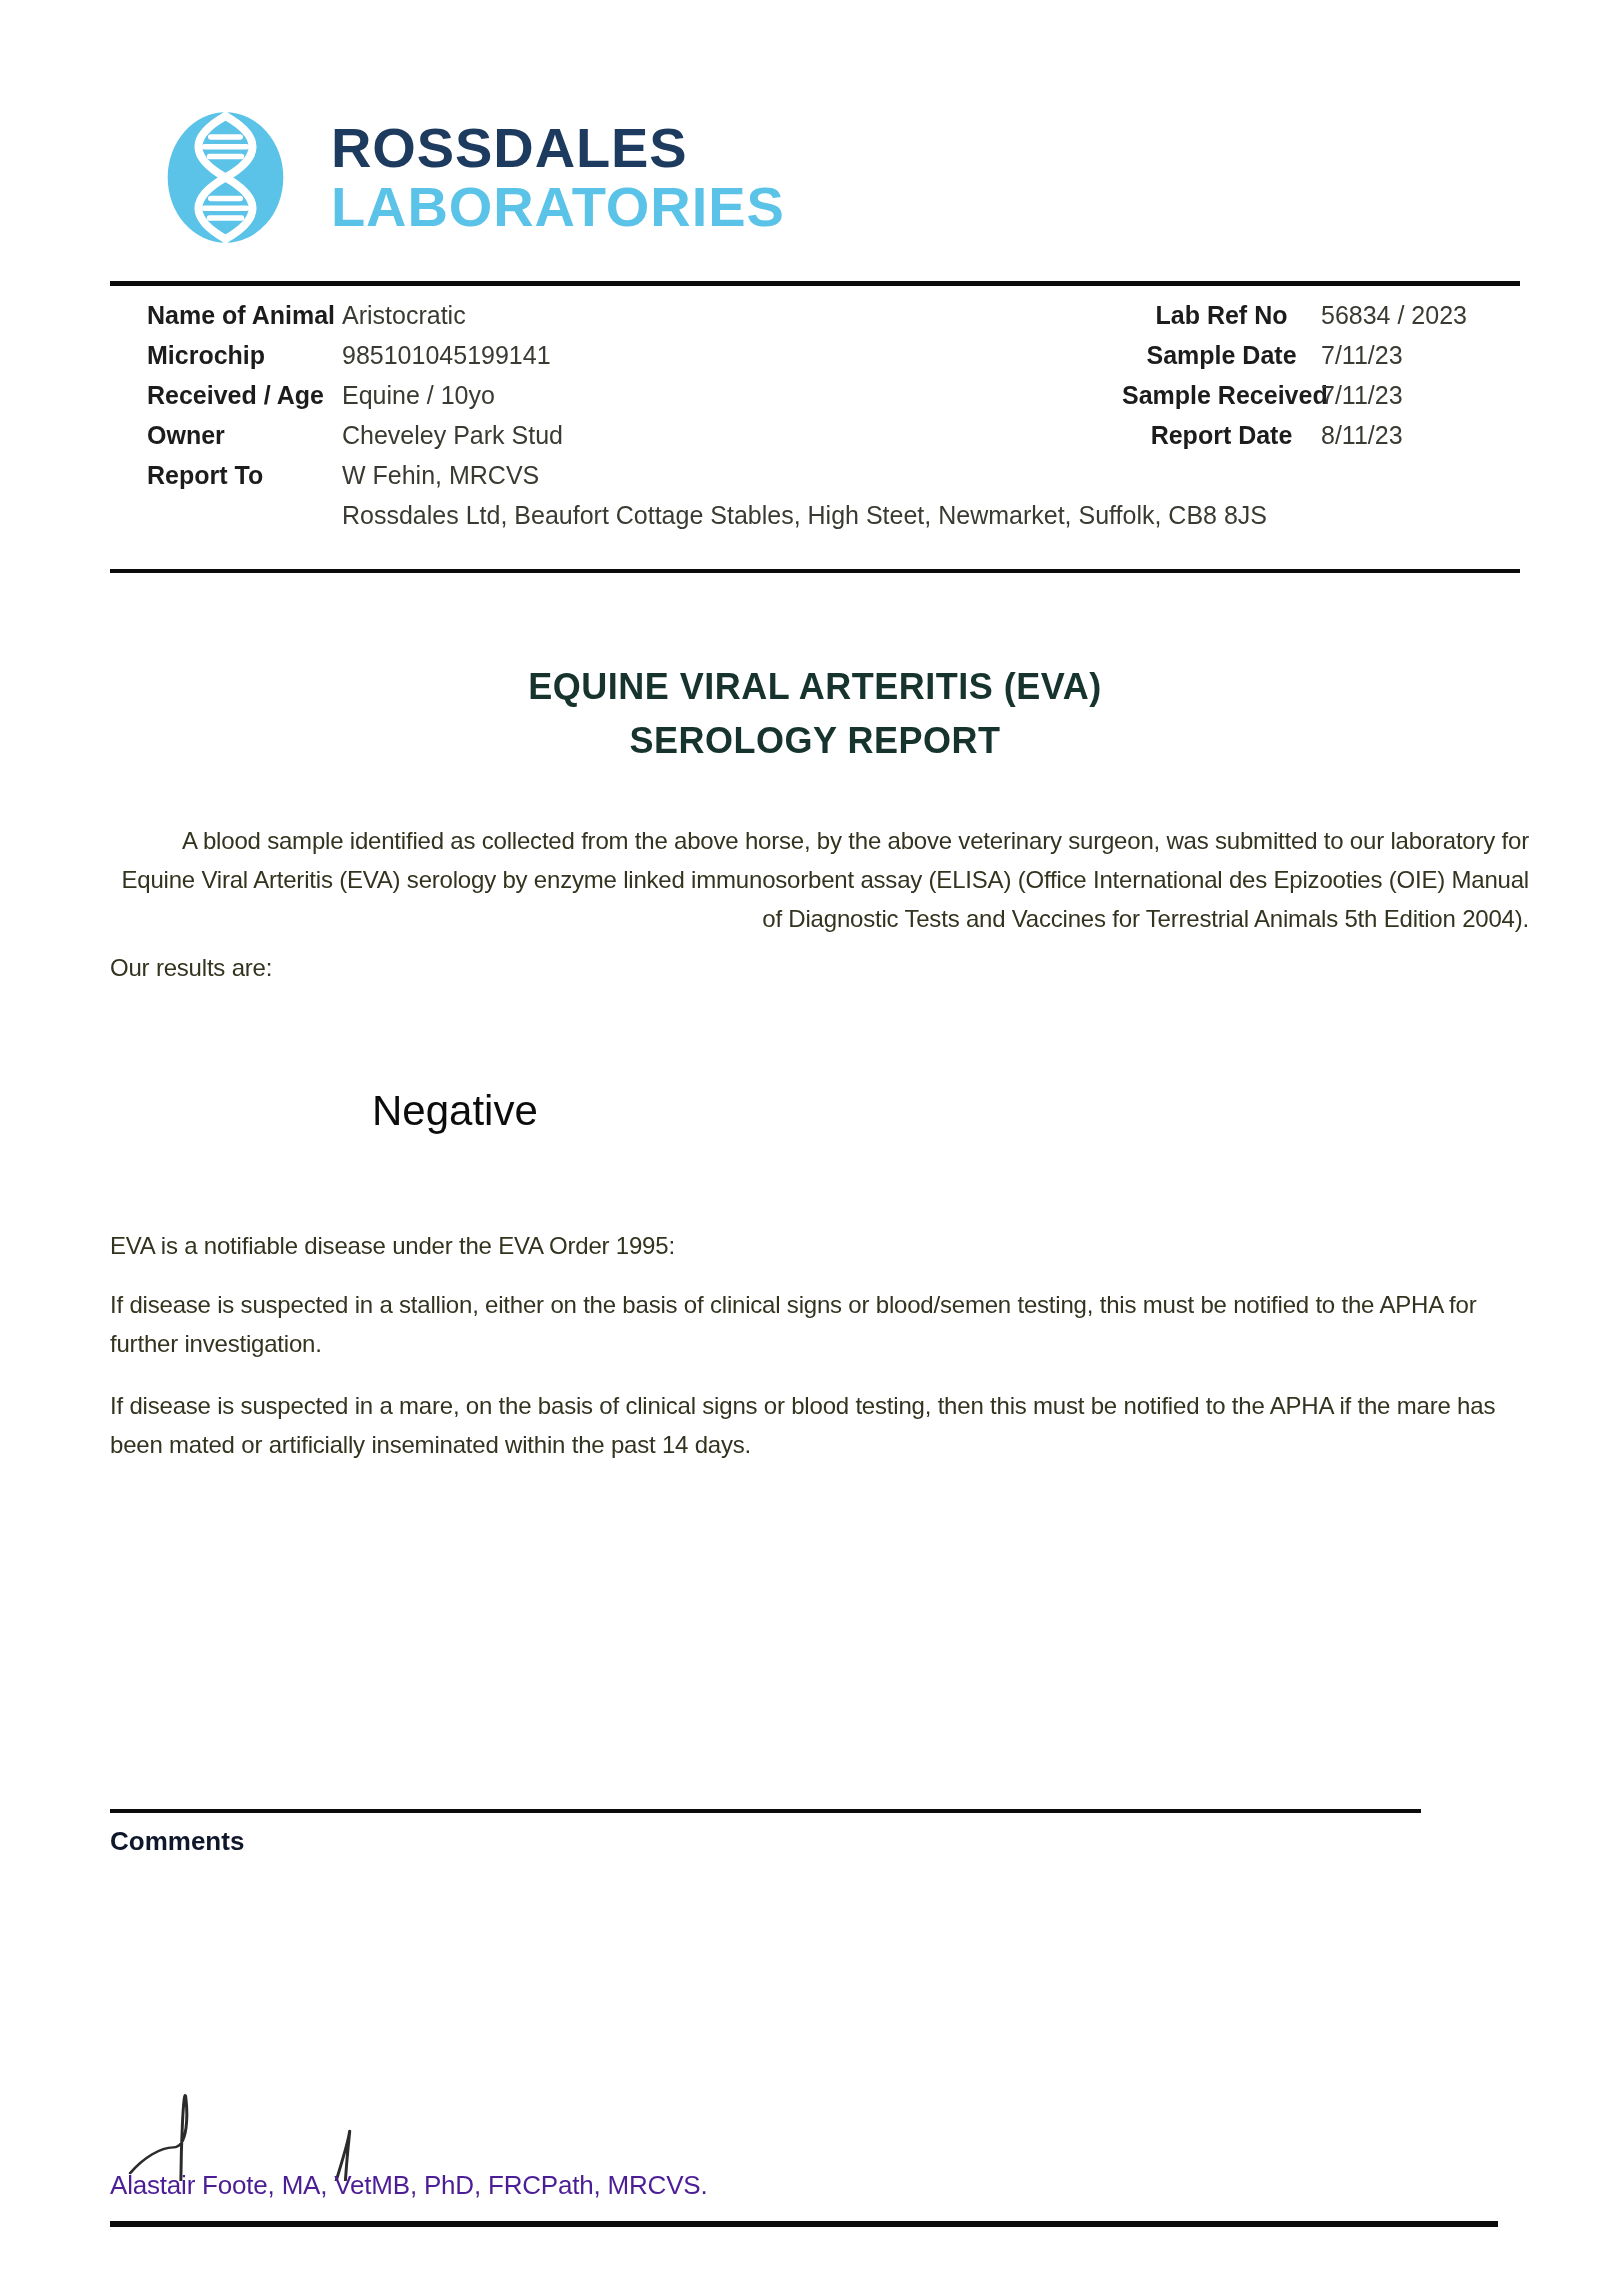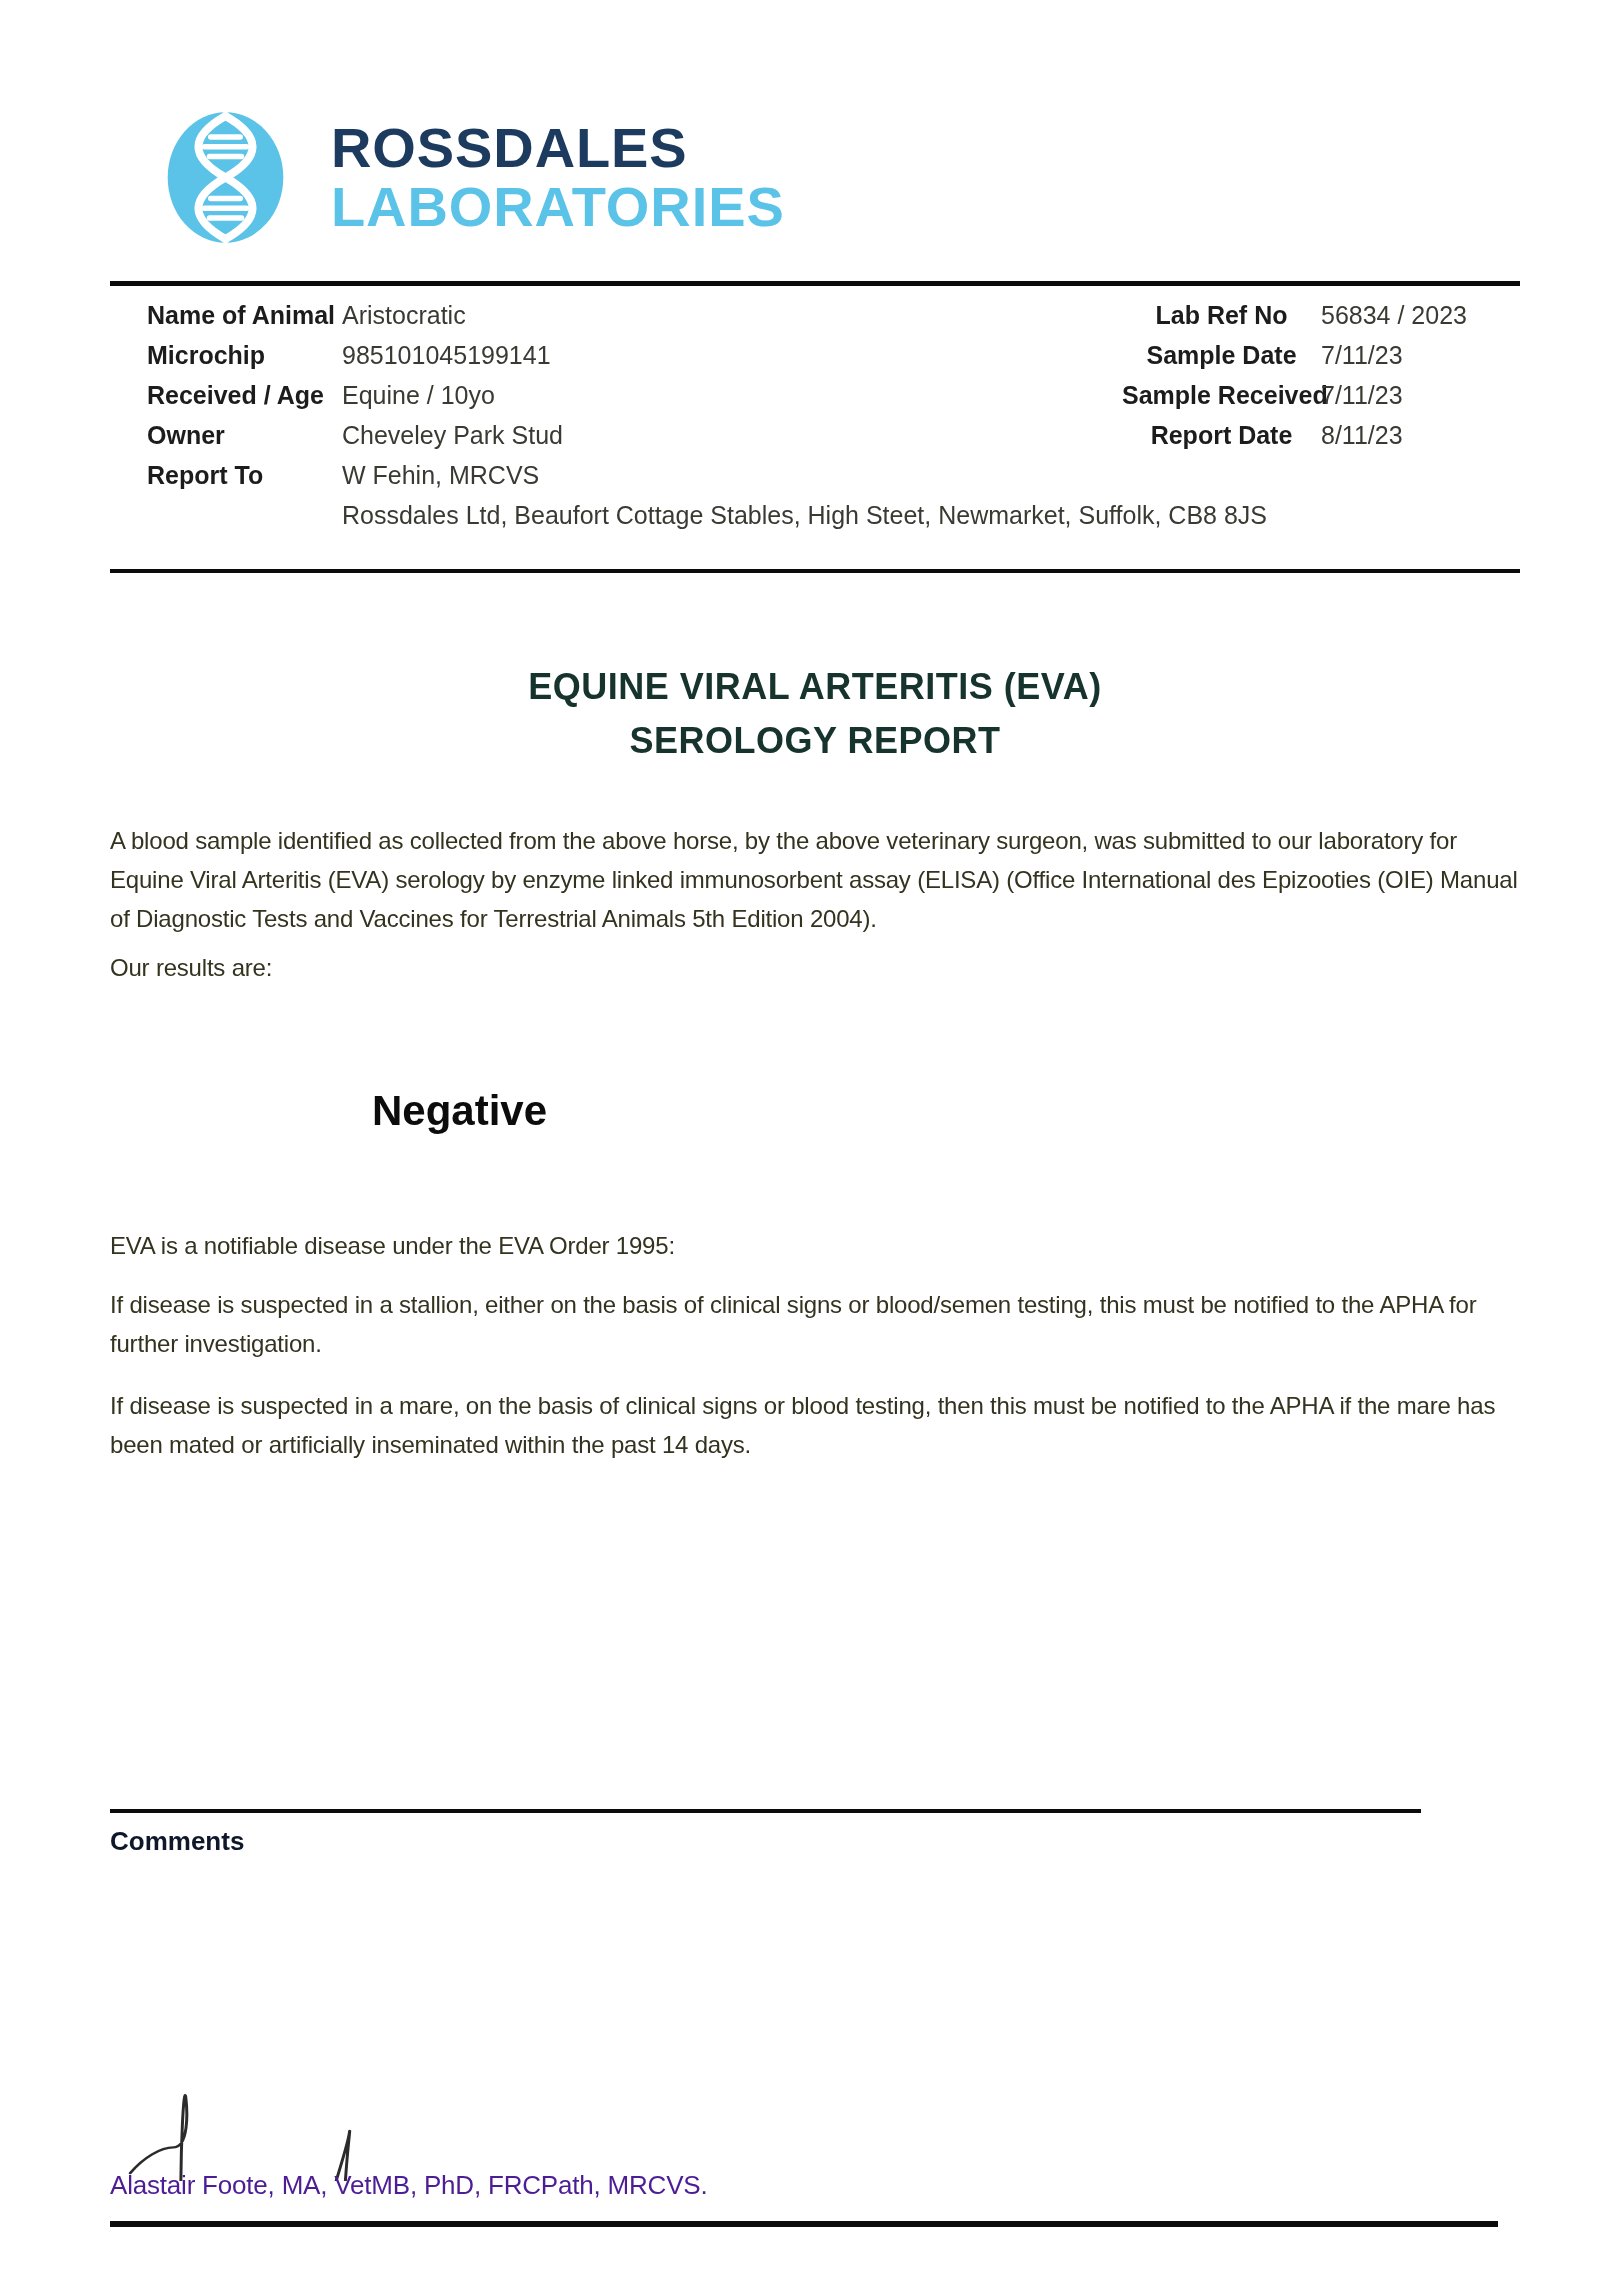--- a/index.html
+++ b/index.html
@@ -30,23 +30,23 @@
   .dl{display:inline-block;font-weight:bold;color:#1c1c1c;}
   .details-left .dl{width:195px;}
   .details-right .dl{width:199px;text-align:center;}
   .dv{color:#3a3a33;}
 
   
   .title{position:absolute;left:110px;top:660px;width:1410px;text-align:center;
          font-weight:bold;font-size:36px;line-height:54px;color:#16332e;letter-spacing:0.5px;}
   .para{position:absolute;left:110px;width:1419px;font-size:24px;line-height:39px;
         letter-spacing:-0.2px;color:#33331f;}
-  .p-intro{top:821px;}
+  .p-intro{top:821px;text-align:right;}
   .p-results{top:948px;}
-  .result{position:absolute;left:372px;top:1087px;font-size:42px;font-weight:bold;
+  .result{position:absolute;left:372px;top:1087px;font-size:42px;font-weight:normal;
           color:#0c0c0c;letter-spacing:0;}
   .p-notifiable{top:1226px;}
   .p-stallion{top:1285px;}
   .p-mare{top:1386px;}
 
   
   .comments-h{position:absolute;left:110px;top:1826px;font-size:26px;font-weight:bold;color:#0f172a;}
   .signature{position:absolute;left:112px;top:2034px;width:298px;height:147px;}
   .signature path{fill:none;stroke:#2b2b2b;stroke-width:9;stroke-linecap:round;}
   .signoff{position:absolute;left:110px;top:2170px;font-size:26px;color:#4c1d95;letter-spacing:-0.2px;}

